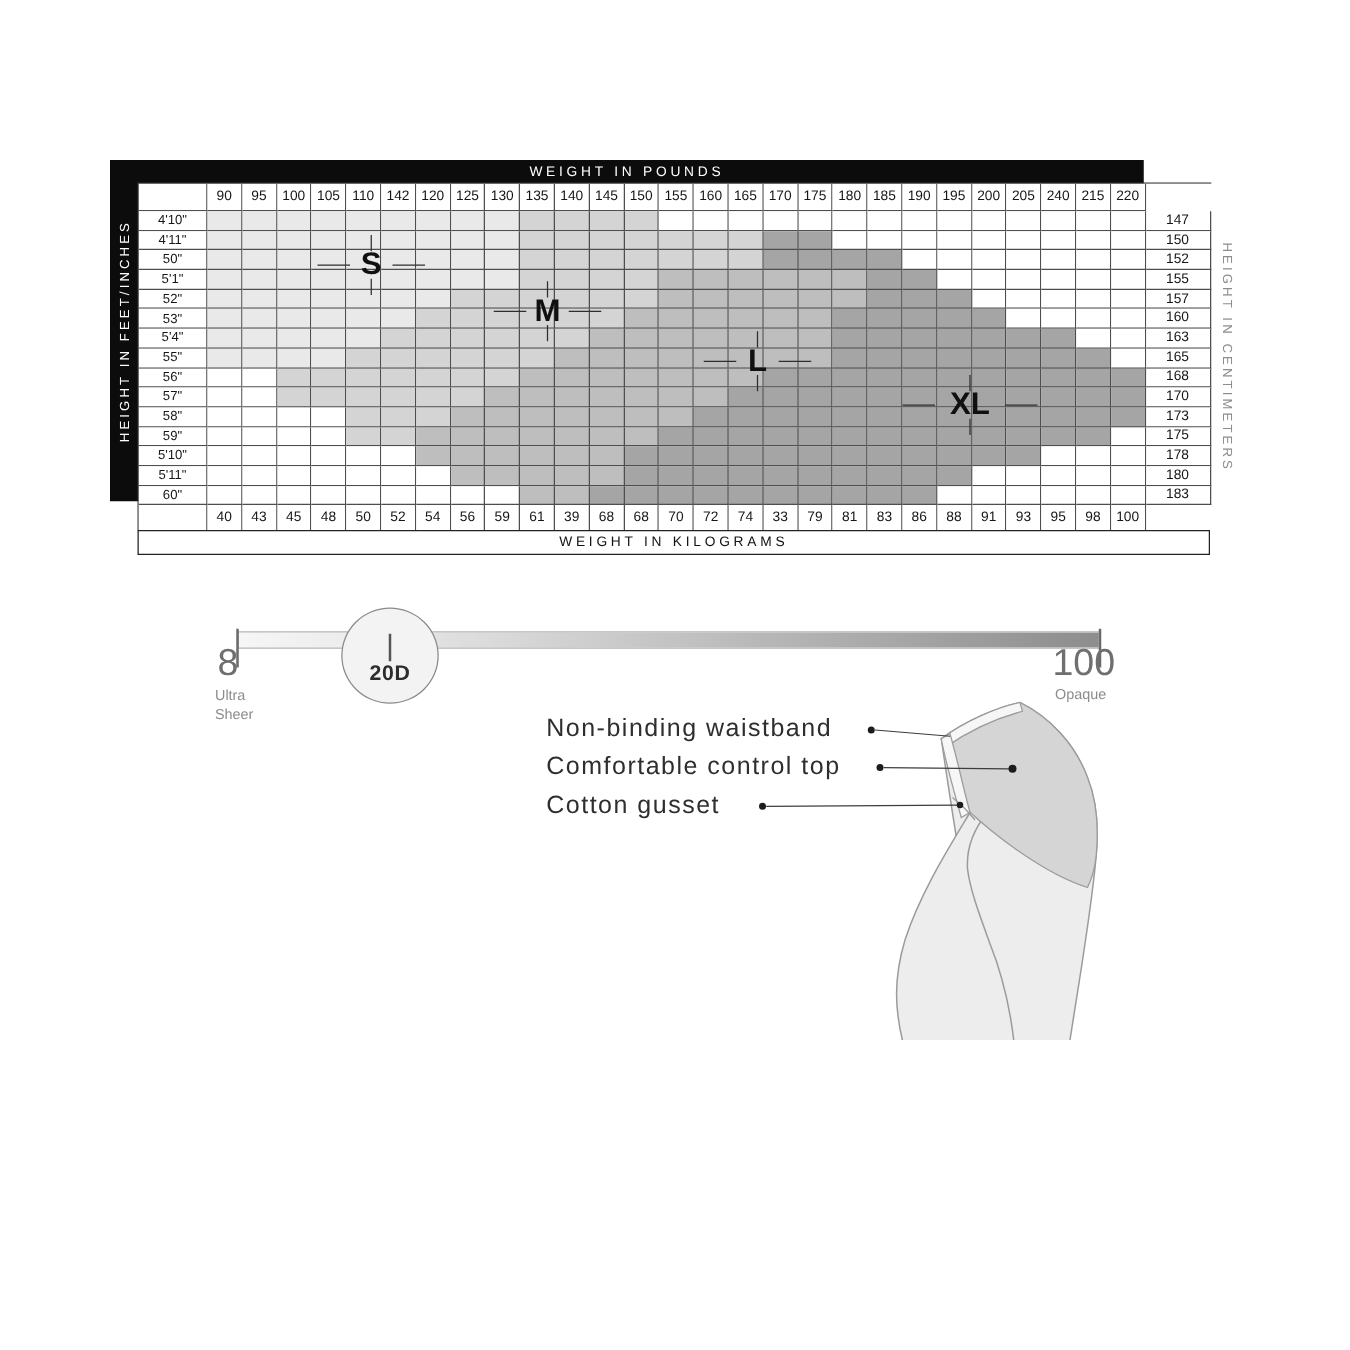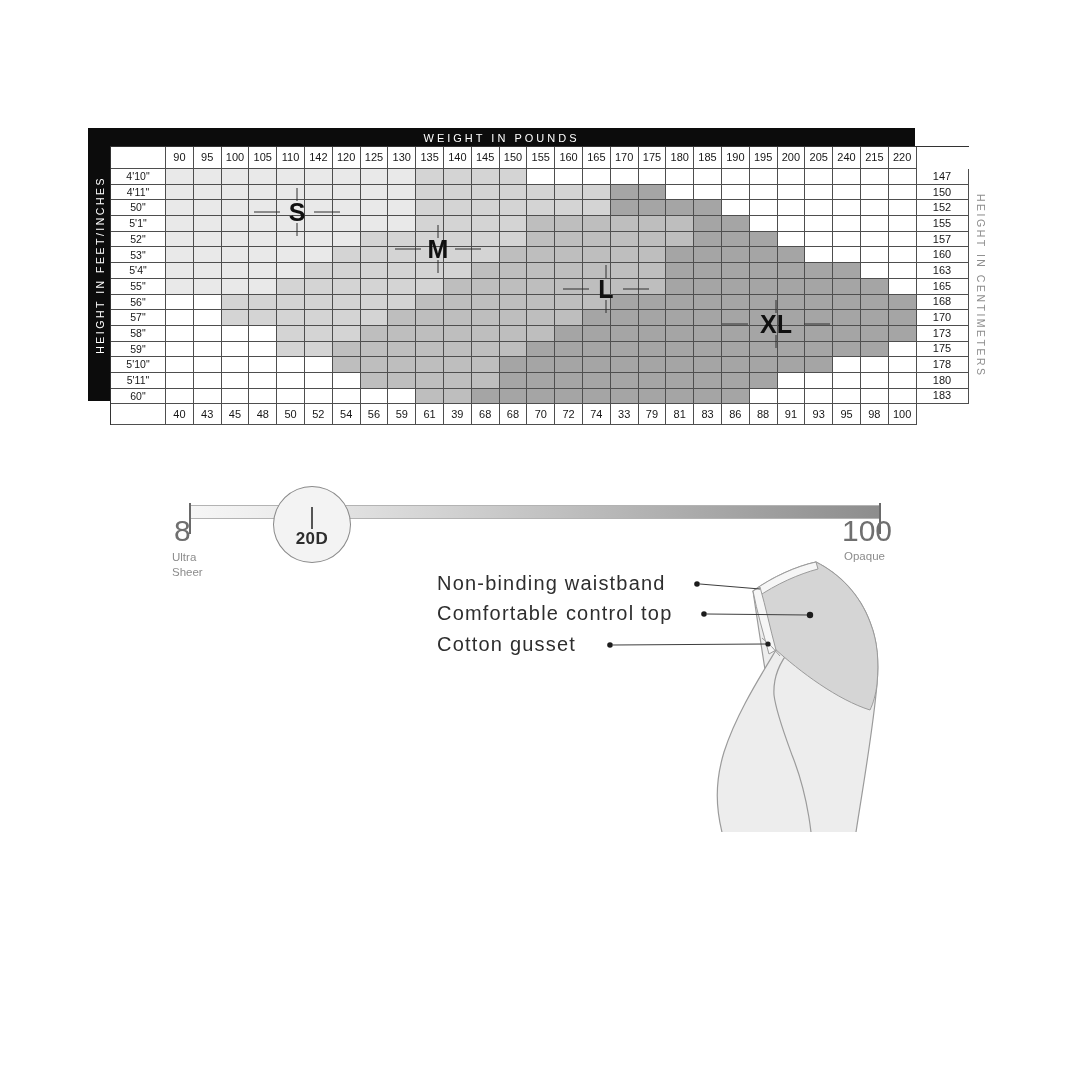--- a/index.html
+++ b/index.html
@@ -561,20 +561,23 @@
       <div class="cell hd">91</div>
       <div class="cell hd">93</div>
       <div class="cell hd">95</div>
       <div class="cell hd">98</div>
       <div class="cell hd">100</div>
       <div class="cell nb"></div>
     </div>
   <div id="cm-axis">
     <span>HEIGHT IN CENTIMETERS</span>
   </div>
+  <div id="kg-footer">
+    <span>WEIGHT IN KILOGRAMS</span>
+  </div>
   <div id="zone-labels">
       <div class="zone-label" style="left: 297px; top: 212px;">S</div>
       <div class="zone-label" style="left: 438px; top: 249px;">M</div>
       <div class="zone-label" style="left: 606px; top: 289px;">L</div>
       <div class="zone-label" style="left: 776px; top: 324px;">XL</div>
     </div>
 
   <div id="denier-bar"></div>
   <div class="bar-cap" id="cap-left"></div>
   <div class="bar-cap" id="cap-right"></div>

